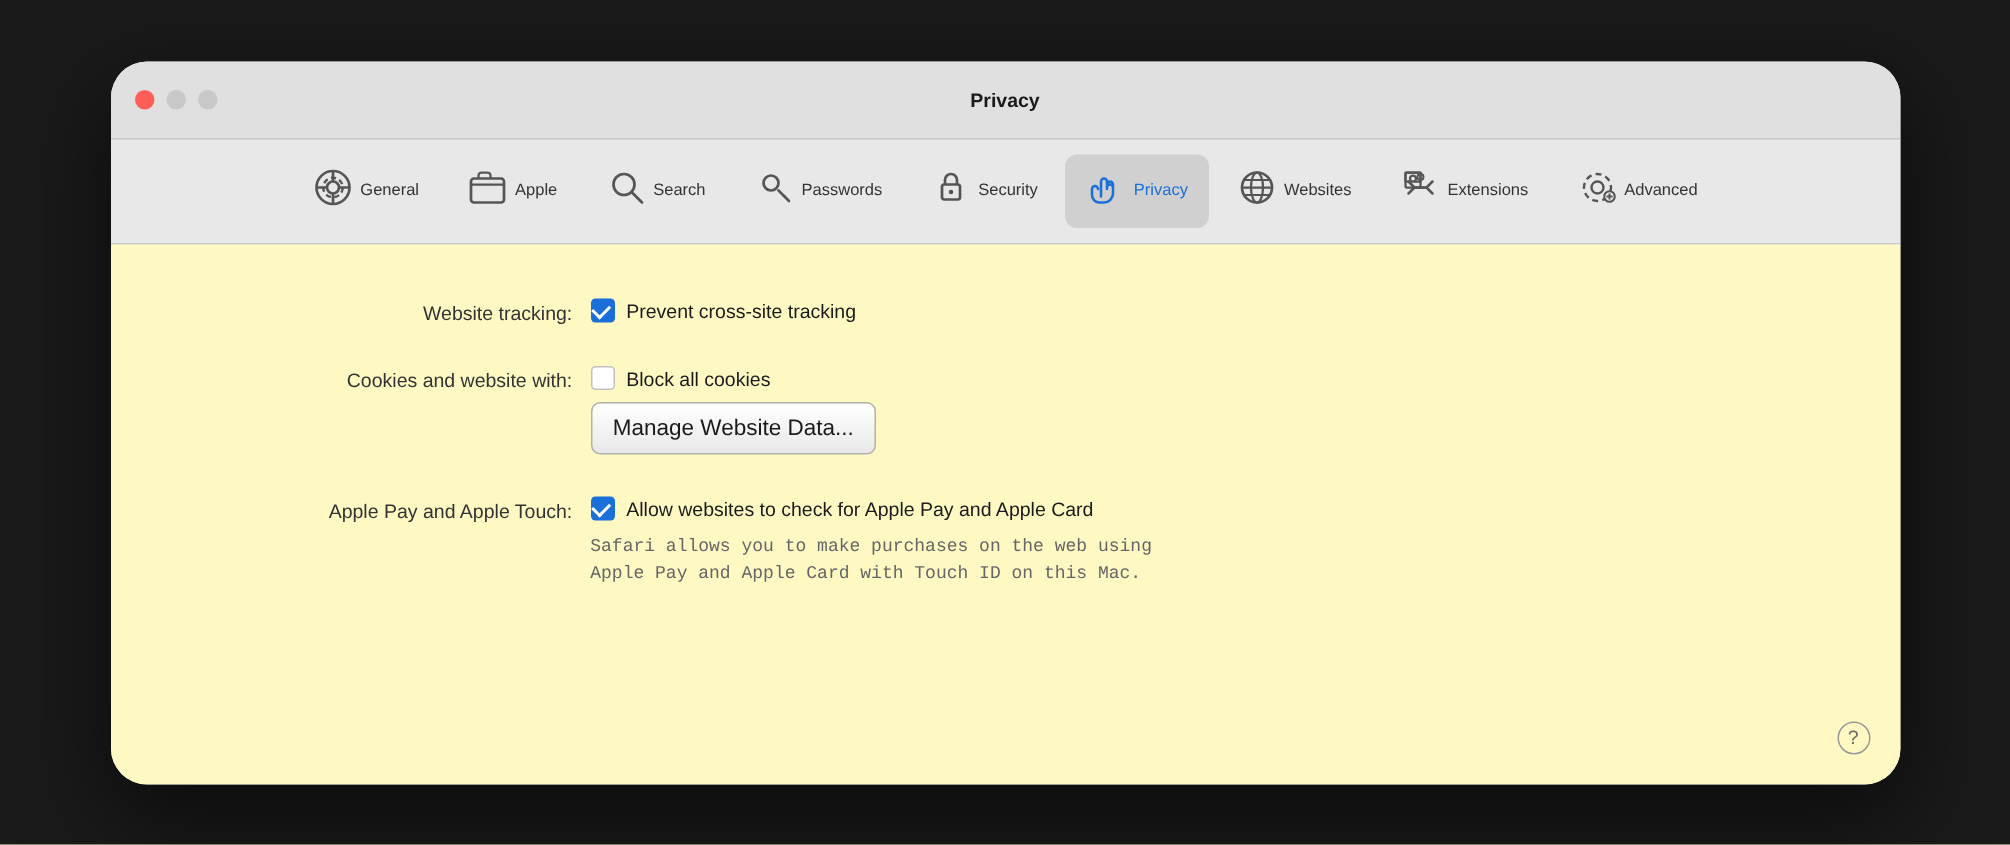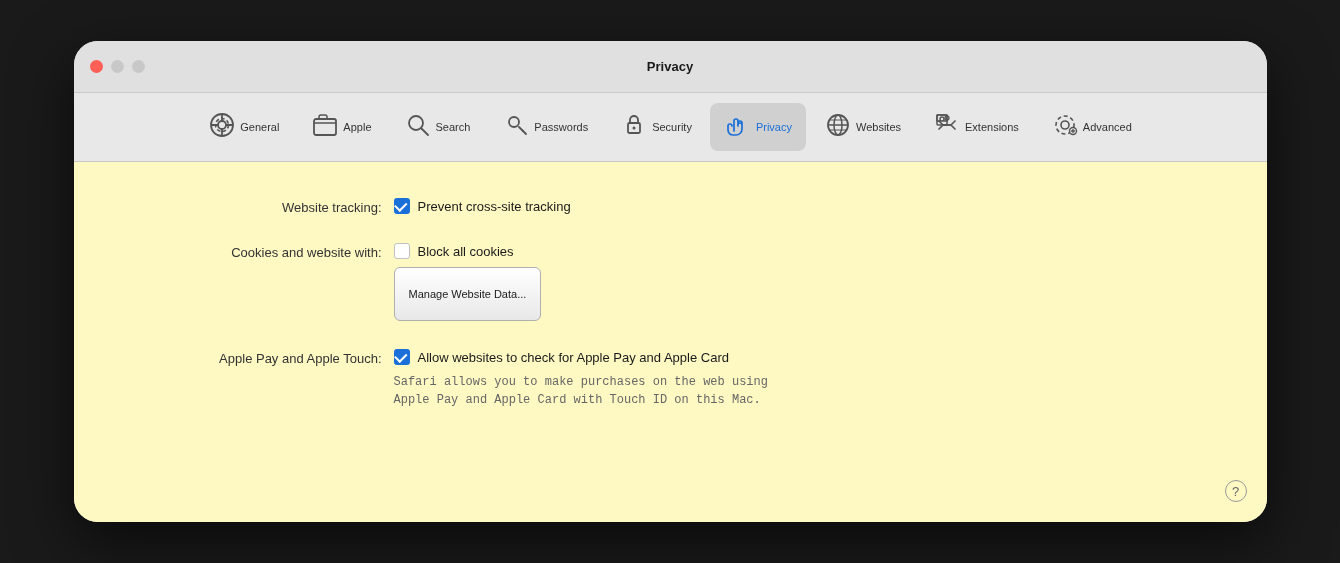--- a/index.html
+++ b/index.html
@@ -167,22 +167,22 @@
       border: 1px solid #c0c0c0;
       border-radius: 3px;
       flex-shrink: 0;
       cursor: pointer;
     }
 
     .manage-button {
       background: linear-gradient(to bottom, #ffffff, #e8e8e8);
       border: 1px solid #b0b0b0;
       border-radius: 6px;
-      padding: 20px 14px;
-      font-size: 11px;
+      padding: 8px 14px;
+      font-size: 15px;
       color: #1a1a1a;
       cursor: pointer;
       width: fit-content;
     }
 
     .description-text {
       font-size: 12px;
       color: #666;
       max-width: 400px;
       line-height: 1.5;

